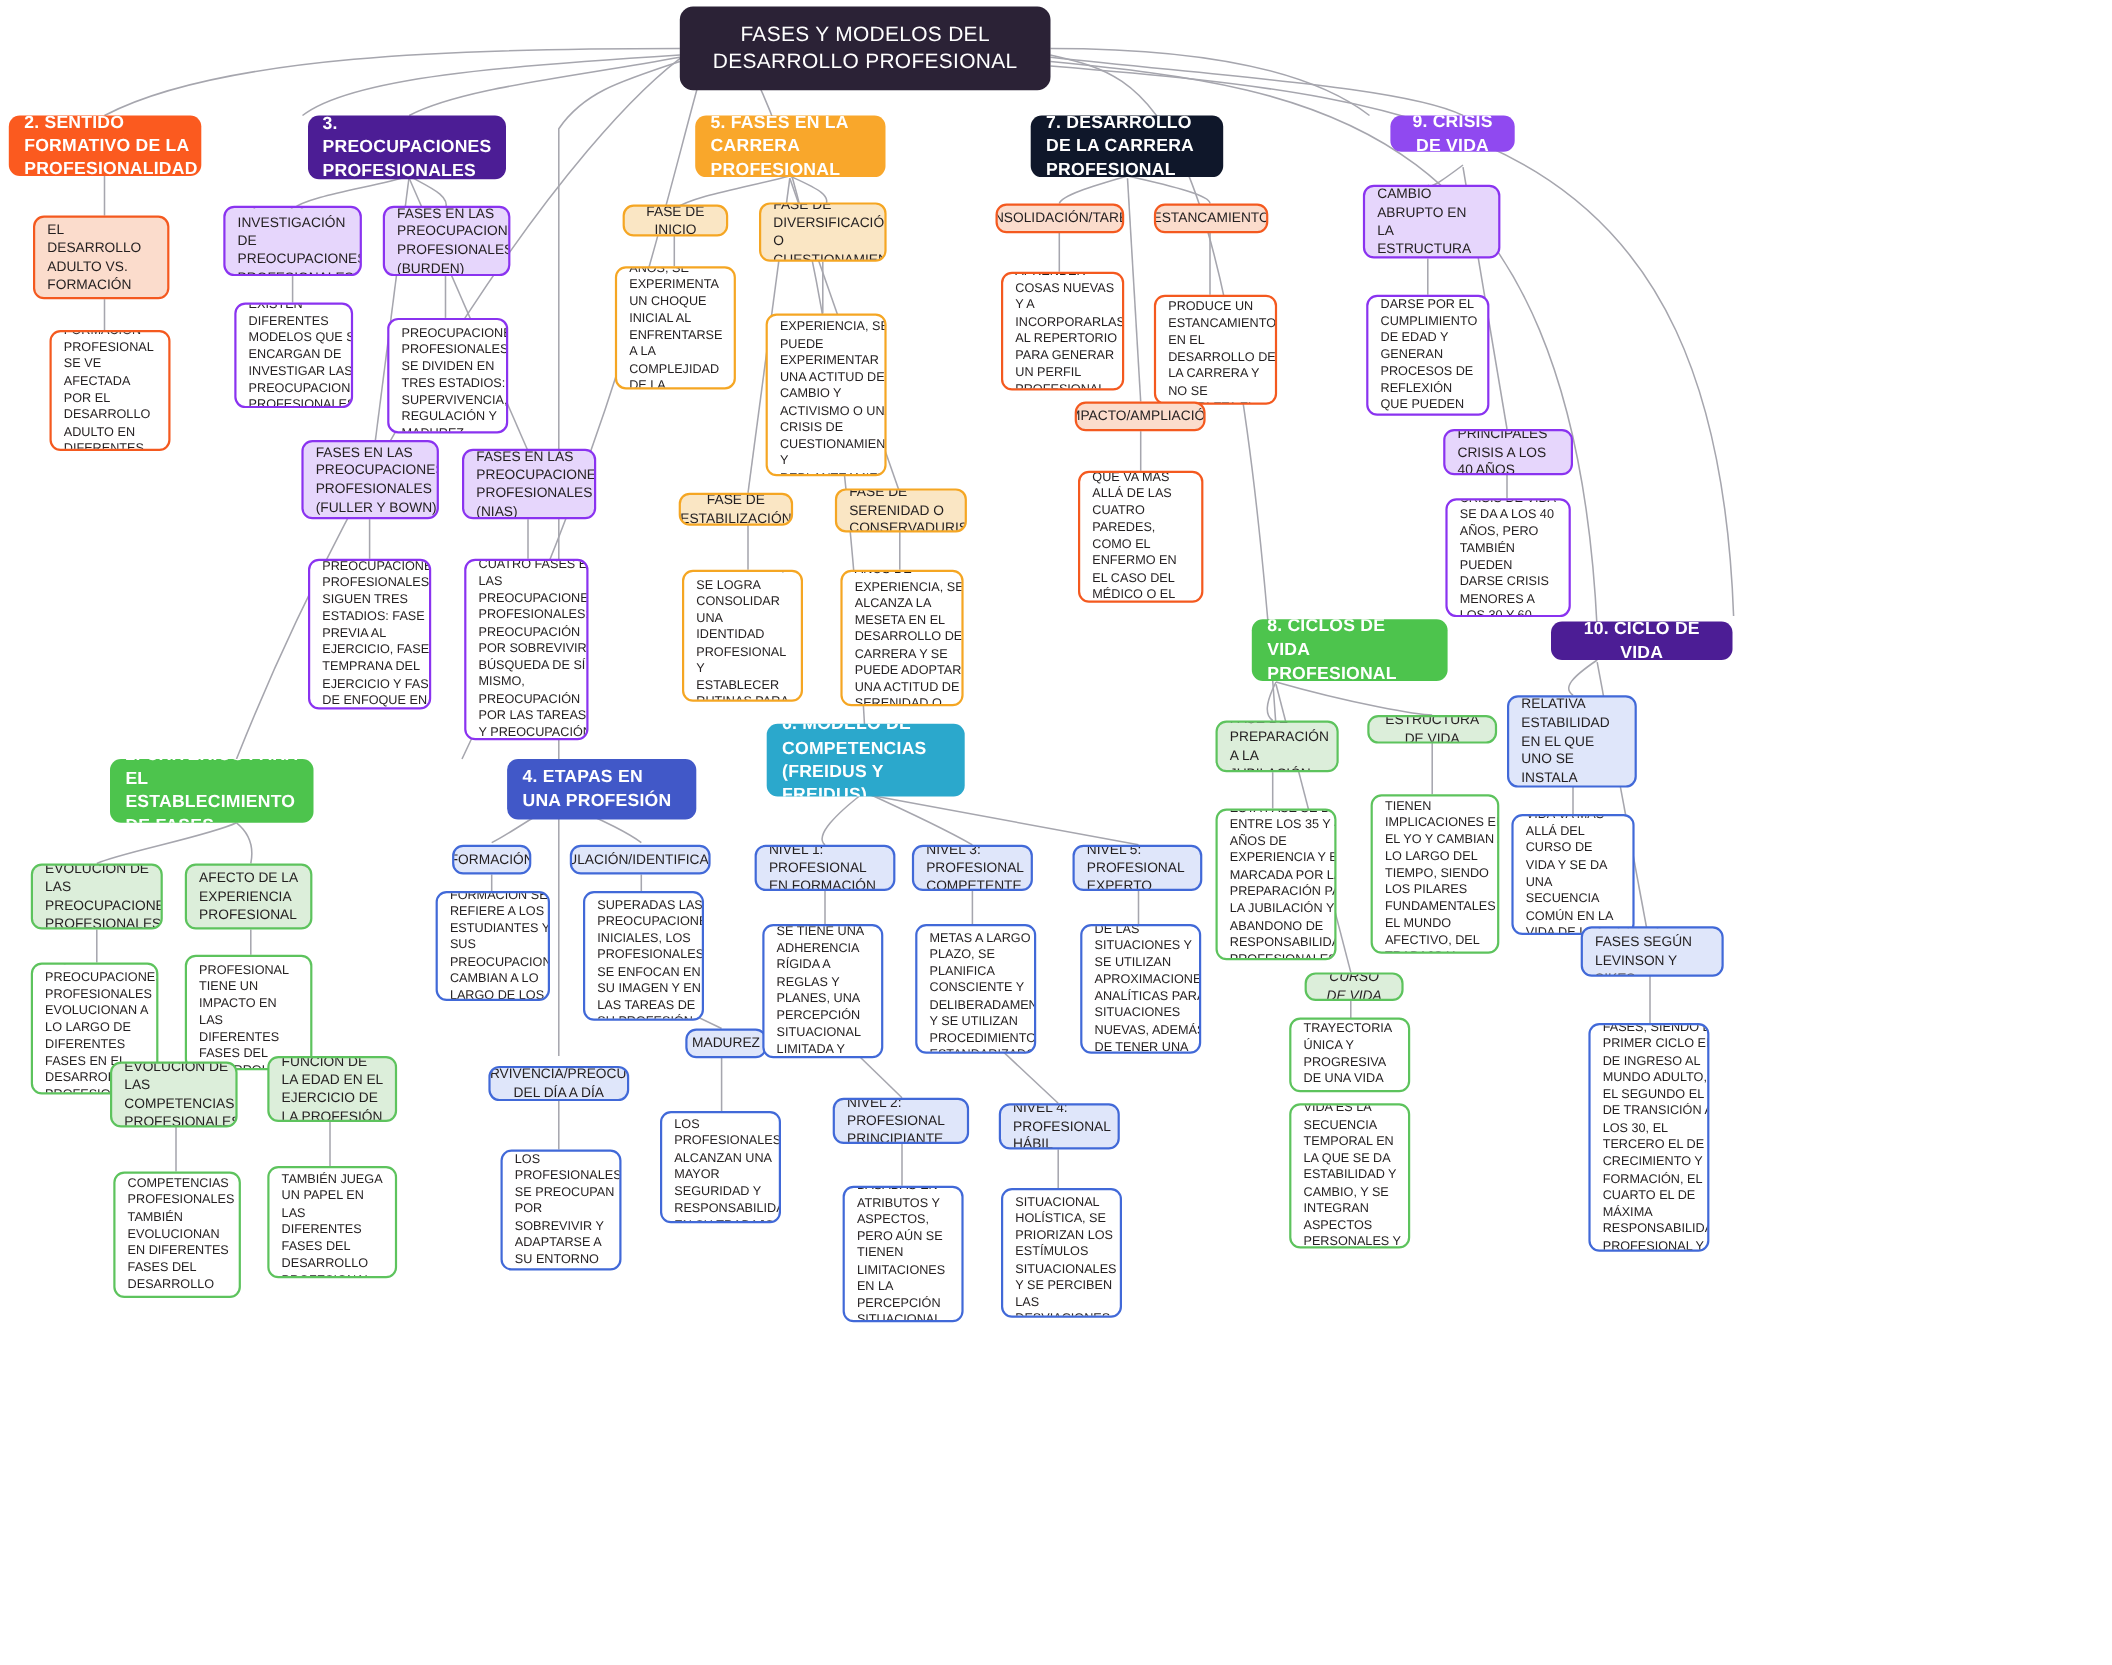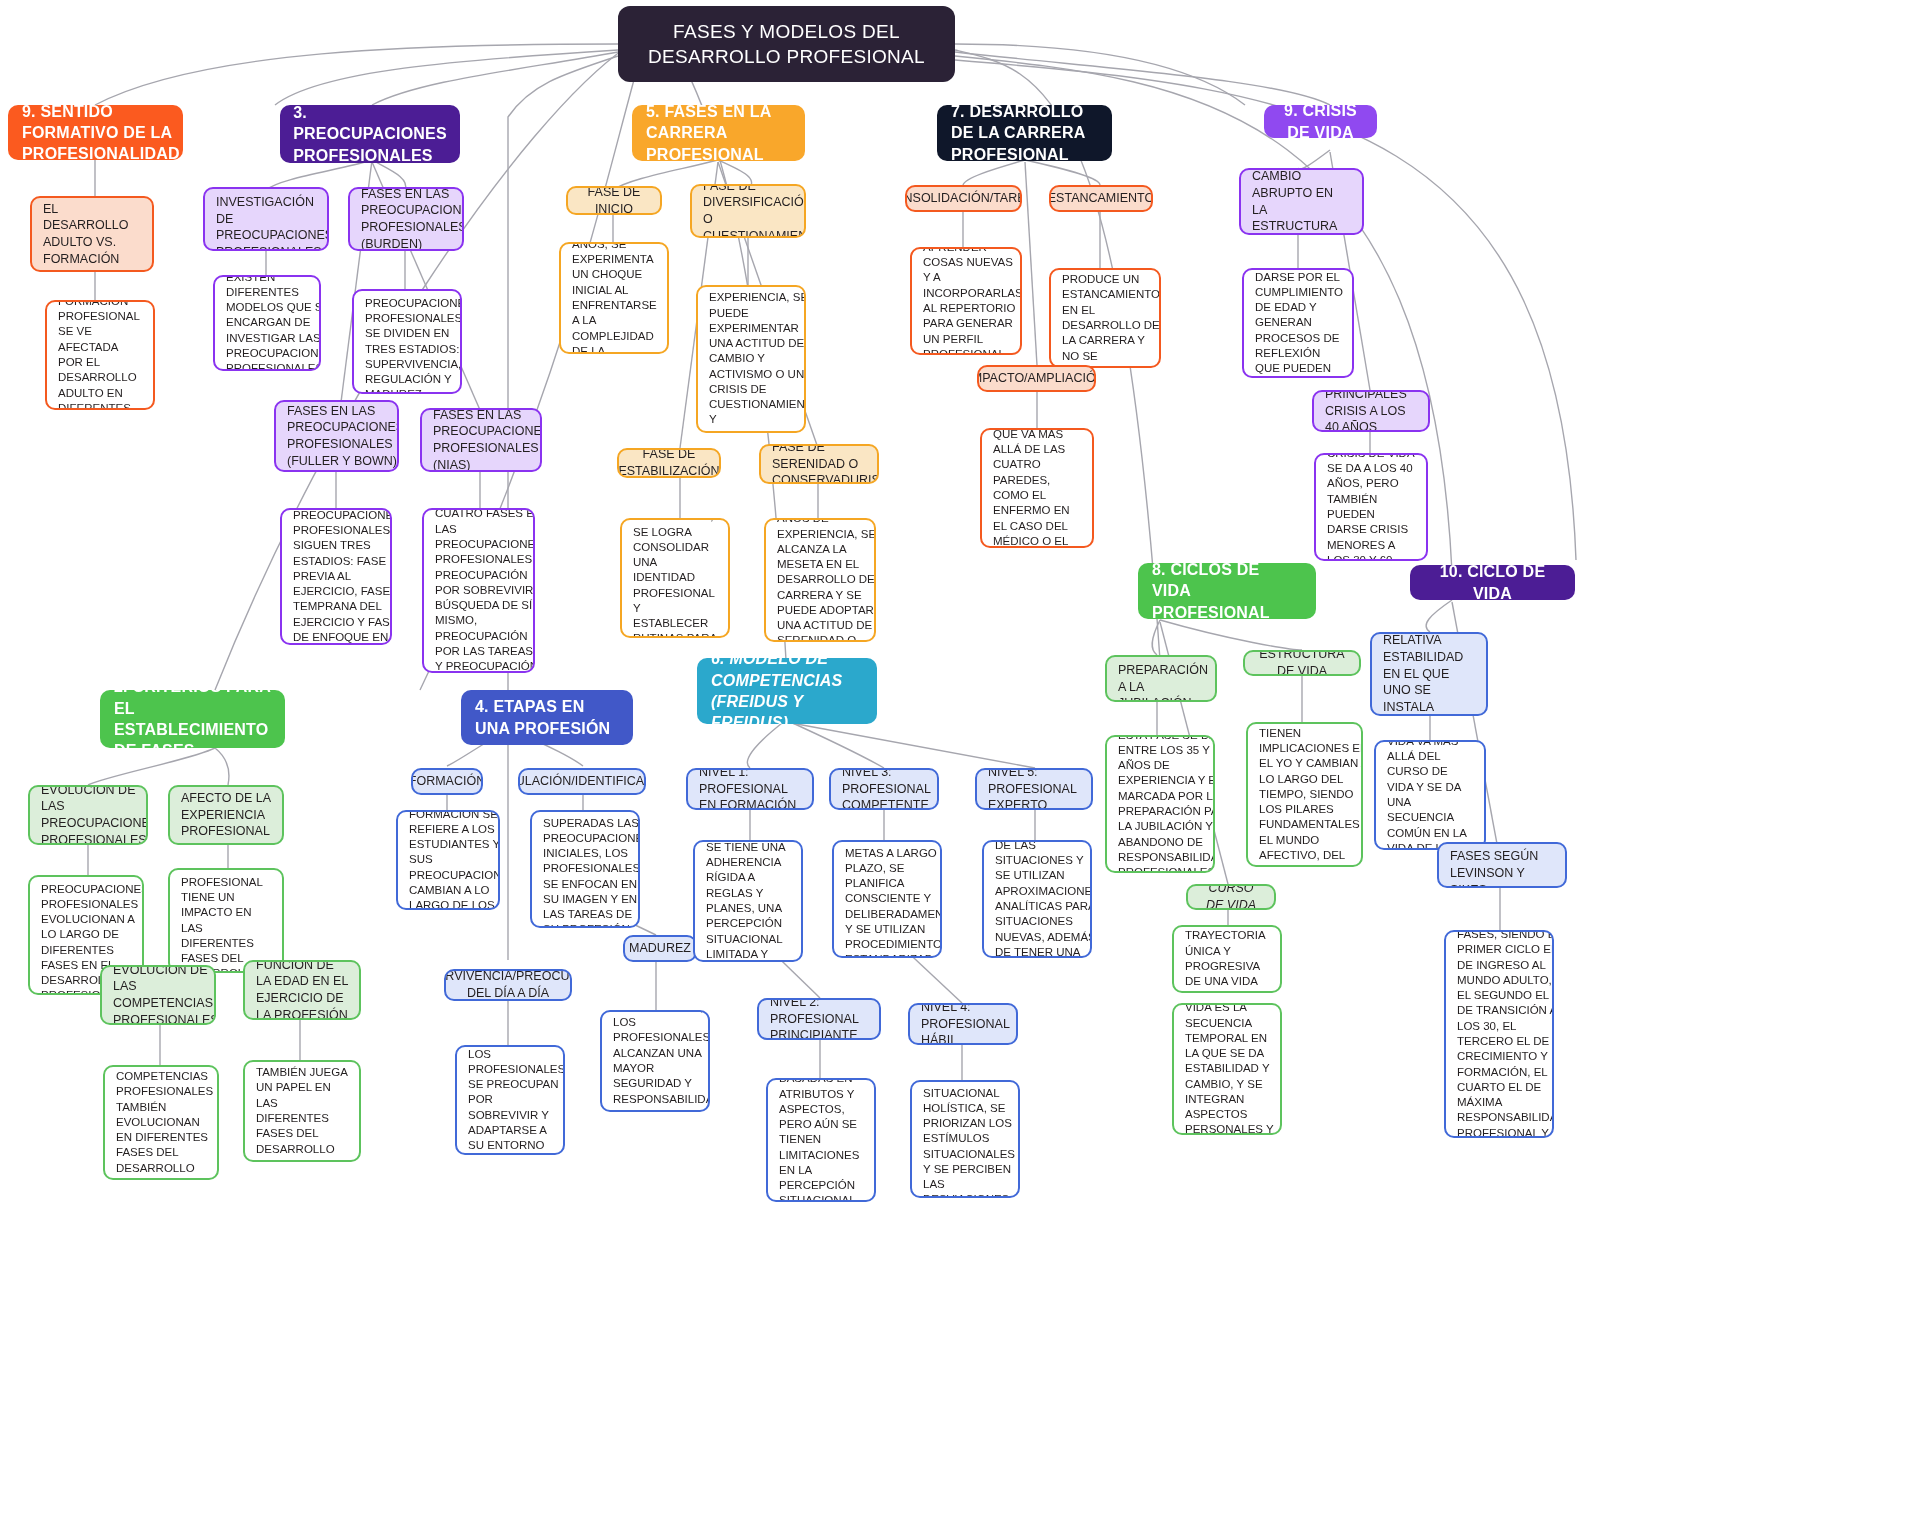--- a/index.html
+++ b/index.html
@@ -63,21 +63,21 @@
     border-style:solid;
     align-items:center;
   }
   .t-orange   { background:#FB5A1F; }
   .t-purple   { background:#4c1d95;justify-content:center; }
   .t-amber    { background:#F9A72B; }
   .t-orange2  { background:#0f172a; }
   .t-violet   { background:#9049F0; }
   .t-green    { background:#4DC44D; }
   .t-blue     { background:#4c1d95; }
-  .t-teal     { background:#2BA8CC;font-style:italic; }
+  .t-teal     { background:#2BA8CC; }
   .t-indigo   { background:#4158C8; }
 
   .b-orange  { border-color:#F4591F; }
   .b-purple  { border-color:#8A33F0; }
   .b-amber   { border-color:#F5A623; }
   .b-green   { border-color:#5DC35D; }
   .b-blue    { border-color:#4169D8; }
 
   .f-orange  { background:#FBDCCC; }
   .f-purple  { background:#E6D6FC; }
@@ -180,21 +180,21 @@
       <path d="M1430,705 L1430,740"></path>
       <path d="M1500,886 L1500,930"></path>
     </g>
   </svg>
 
   <div class="node root" style="left:618px; top:6px; width:337px; height:76px;">
     <span>FASES Y MODELOS DEL DESARROLLO PROFESIONAL</span>
   </div>
 
   <div class="node hdr t-orange" style="left:8px; top:105px; width:175px; height:55px;">
-    <span>9. SENTIDO FORMATIVO DE LA PROFESIONALIDAD</span>
+    <span>2. SENTIDO FORMATIVO DE LA PROFESIONALIDAD</span>
   </div>
   <div class="node lvl2 f-orange b-orange" style="left:30px; top:196px; width:124px; height:76px;">
     <span>ESTADIOS EN EL DESARROLLO ADULTO VS. FORMACIÓN PROFESIONAL</span>
   </div>
   <div class="node lvl3 b-orange" style="left:45px; top:300px; width:110px; height:110px;">
     <span>LA FORMACIÓN PROFESIONAL SE VE AFECTADA POR EL DESARROLLO ADULTO EN DIFERENTES ESTADIOS</span>
   </div>
 
   <div class="node hdr t-purple" style="left:280px; top:105px; width:180px; height:58px;">
     <span>3. PREOCUPACIONES PROFESIONALES</span>

